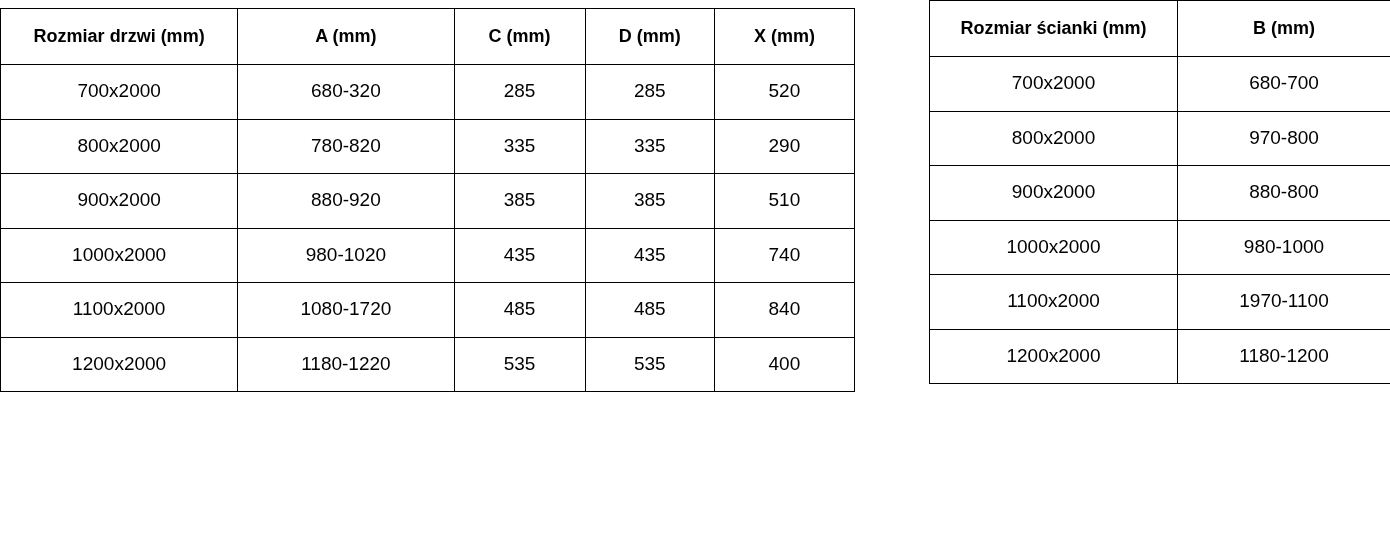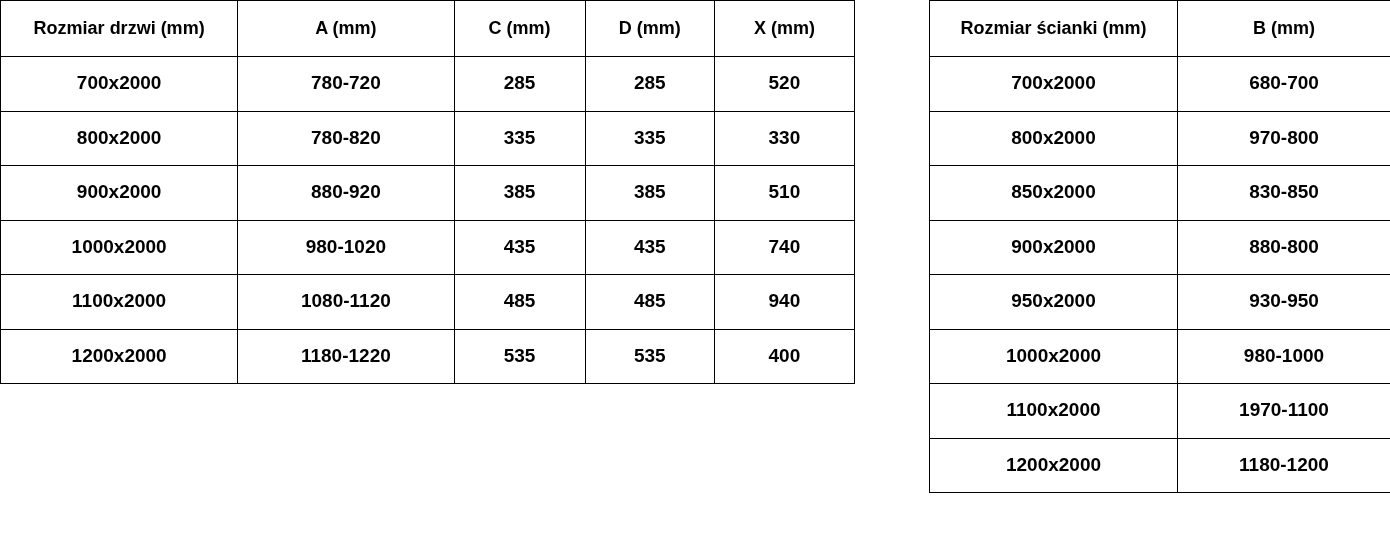--- a/index.html
+++ b/index.html
@@ -25,37 +25,37 @@
     border-collapse: collapse;
     table-layout: fixed;
     background: #ffffff;
   }
   table.spec td,
   table.spec th {
     border: 1px solid #000000;
     text-align: center;
     vertical-align: middle;
     font-size: 19px;
-    font-weight: bold;
+    font-weight: normal;
     padding: 0;
     height: 53.5px;
     line-height: 1.2;
     color: #000000;
     white-space: nowrap;
   }
   table.spec thead th {
     font-weight: bold;
     font-size: 18px;
     height: 55px;
   }
 
   
   #table-doors {
     left: 0px;
-    top: 0px;
+    top: 8px;
     width: 855px;
   }
   #table-doors col.c0 { width: 237px; }
   #table-doors col.c1 { width: 216px; }
   #table-doors col.c2 { width: 131px; }
   #table-doors col.c3 { width: 129px; }
   #table-doors col.c4 { width: 140px; }
 
   
   #table-wall {
@@ -84,52 +84,52 @@
         <th>Rozmiar drzwi (mm)</th>
         <th>A (mm)</th>
         <th>C (mm)</th>
         <th>D (mm)</th>
         <th>X (mm)</th>
       </tr>
     </thead>
     <tbody>
       <tr>
         <td>700x2000</td>
-        <td>780-720</td>
+        <td>680-320</td>
         <td>285</td>
         <td>285</td>
         <td>520</td>
       </tr>
       <tr>
         <td>800x2000</td>
         <td>780-820</td>
         <td>335</td>
         <td>335</td>
-        <td>330</td>
+        <td>290</td>
       </tr>
       <tr>
         <td>900x2000</td>
         <td>880-920</td>
         <td>385</td>
         <td>385</td>
         <td>510</td>
       </tr>
       <tr>
         <td>1000x2000</td>
         <td>980-1020</td>
         <td>435</td>
         <td>435</td>
         <td>740</td>
       </tr>
       <tr>
         <td>1100x2000</td>
-        <td>1080-1120</td>
+        <td>1080-1720</td>
         <td>485</td>
         <td>485</td>
-        <td>940</td>
+        <td>840</td>
       </tr>
       <tr>
         <td>1200x2000</td>
         <td>1180-1220</td>
         <td>535</td>
         <td>535</td>
         <td>400</td>
       </tr>
     </tbody>
   </table>
@@ -148,30 +148,22 @@
     <tbody>
       <tr>
         <td>700x2000</td>
         <td>680-700</td>
       </tr>
       <tr>
         <td>800x2000</td>
         <td>970-800</td>
       </tr>
       <tr>
-        <td>850x2000</td>
-        <td>830-850</td>
-      </tr>
-      <tr>
         <td>900x2000</td>
         <td>880-800</td>
-      </tr>
-      <tr>
-        <td>950x2000</td>
-        <td>930-950</td>
       </tr>
       <tr>
         <td>1000x2000</td>
         <td>980-1000</td>
       </tr>
       <tr>
         <td>1100x2000</td>
         <td>1970-1100</td>
       </tr>
       <tr>

